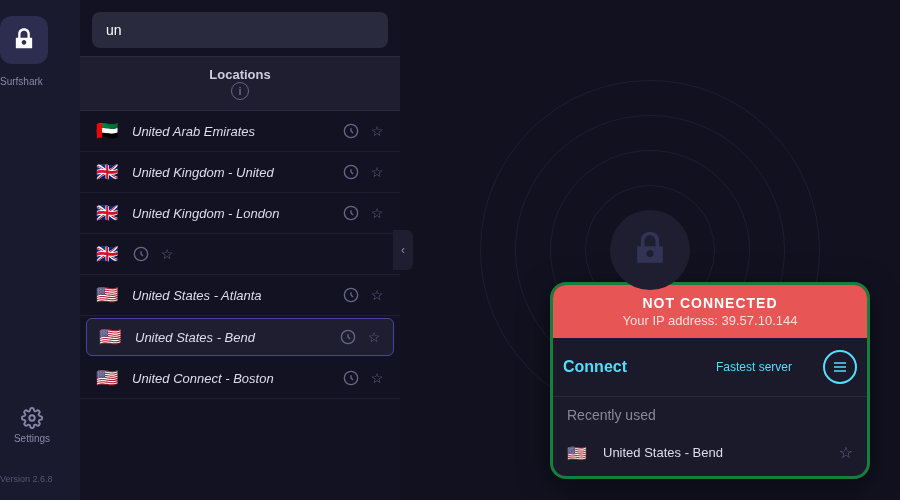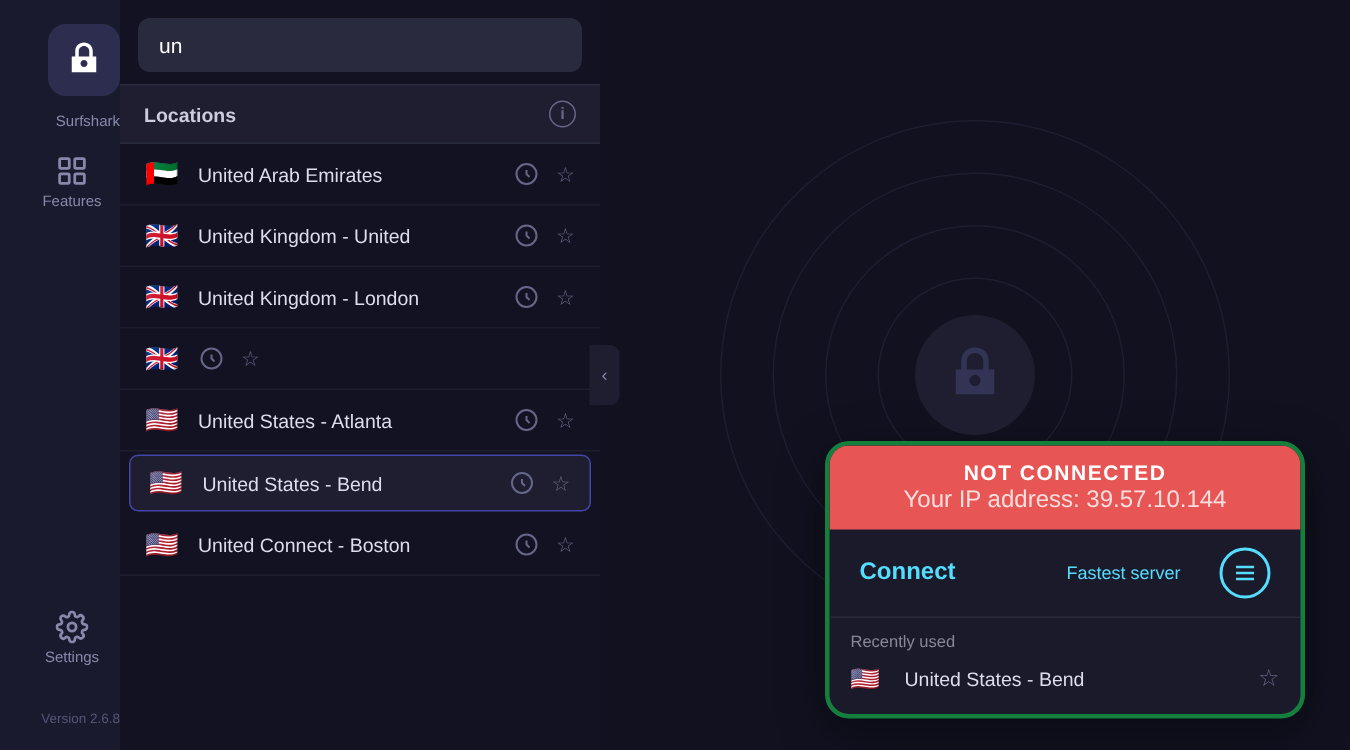--- a/index.html
+++ b/index.html
@@ -11,21 +11,21 @@
       display: flex;
       overflow: hidden;
     }
 
     
     .sidebar {
       width: 80px;
       background: #1a1a2e;
       display: flex;
       flex-direction: column;
-      align-items: flex-end;
+      align-items: flex-start;
       padding: 16px 0;
       gap: 8px;
       flex-shrink: 0;
     }
     .sidebar-logo {
       width: 48px;
       height: 48px;
       background: #2d2d50;
       border-radius: 12px;
       display: flex;
@@ -88,20 +88,21 @@
       width: calc(100% - 24px);
     }
     .list-header {
       display: flex;
       align-items: center;
       justify-content: space-between;
       padding: 10px 16px;
       background: #1e1e30;
       border-top: 1px solid #2a2a3e;
       border-bottom: 1px solid #2a2a3e;
+      flex-direction: column;
     }
     .list-header-title {
       font-size: 13px;
       font-weight: 600;
       color: #ccccdd;
     }
     .info-icon {
       width: 18px;
       height: 18px;
       border: 1.5px solid #666688;
@@ -145,20 +146,21 @@
       overflow: hidden;
       display: flex;
       align-items: center;
       justify-content: center;
       font-size: 18px;
     }
     .location-name {
       flex: 1;
       font-size: 13px;
       color: #ddddee;
+      font-style: italic;
     }
     .location-actions {
       display: flex;
       gap: 8px;
       align-items: center;
     }
     .server-icon {
       width: 18px;
       height: 18px;
       color: #666688;
@@ -257,28 +259,28 @@
       padding: 10px 16px;
       text-align: center;
     }
     .not-connected-title {
       font-size: 14px;
       font-weight: 700;
       color: #fff;
       letter-spacing: 1px;
     }
     .ip-address {
-      font-size: 16px;
+      font-size: 13px;
       color: rgba(255,255,255,0.8);
       margin-top: 2px;
     }
     .connect-row {
       display: flex;
       align-items: center;
-      padding: 12px 20px;
+      padding: 12px 10px;
       gap: 8px;
       border-bottom: 1px solid #2a2a3a;
     }
     .connect-btn {
       font-size: 16px;
       font-weight: 700;
       color: #55ddff;
       cursor: pointer;
       flex: 1;
     }
@@ -297,23 +299,23 @@
       align-items: center;
       justify-content: center;
       cursor: pointer;
       color: #55ddff;
       font-size: 14px;
     }
     .recently-used-section {
       padding: 10px 14px 14px 14px;
     }
     .recently-used-label {
-      font-size: 11px;
+      font-size: 14px;
       color: #888899;
-      margin-bottom: 8px;
+      margin-bottom: 20px;
     }
     .recent-item {
       display: flex;
       align-items: center;
       gap: 10px;
     }
     .recent-flag {
       width: 26px;
       height: 18px;
       border-radius: 2px;
@@ -334,31 +336,20 @@
 <body>
 
 <div class="sidebar">
   <div class="sidebar-logo">
     <svg viewBox="0 0 24 24">
       <path d="M12 2C9 2 7 4 7 7v3H5v9h14v-9h-2V7c0-3-2-5-5-5zm0 2c1.7 0 3 1.3 3 3v3H9V7c0-1.7 1.3-3 3-3zm0 8c1.1 0 2 .9 2 2s-.9 2-2 2-2-.9-2-2 .9-2 2-2z"></path>
     </svg>
   </div>
   <span class="sidebar-label">Surfshark</span>
 
-  <div class="sidebar-item">
-    <div class="sidebar-icon">
-      <svg width="22" height="22" viewBox="0 0 24 24" fill="none" stroke="#8888aa" stroke-width="2">
-        <rect x="3" y="3" width="7" height="7" rx="1"></rect>
-        <rect x="14" y="3" width="7" height="7" rx="1"></rect>
-        <rect x="3" y="14" width="7" height="7" rx="1"></rect>
-        <rect x="14" y="14" width="7" height="7" rx="1"></rect>
-      </svg>
-    </div>
-    <span class="sidebar-label">Features</span>
-  </div>
 
   <div class="sidebar-spacer"></div>
 
   <div class="sidebar-item">
     <div class="sidebar-icon">
       <svg width="22" height="22" viewBox="0 0 24 24" fill="none" stroke="#8888aa" stroke-width="2">
         <circle cx="12" cy="12" r="3"></circle>
         <path d="M19.4 15a1.65 1.65 0 0 0 .33 1.82l.06.06a2 2 0 0 1-2.83 2.83l-.06-.06a1.65 1.65 0 0 0-1.82-.33 1.65 1.65 0 0 0-1 1.51V21a2 2 0 0 1-4 0v-.09A1.65 1.65 0 0 0 9 19.4a1.65 1.65 0 0 0-1.82.33l-.06.06a2 2 0 0 1-2.83-2.83l.06-.06A1.65 1.65 0 0 0 4.68 15a1.65 1.65 0 0 0-1.51-1H3a2 2 0 0 1 0-4h.09A1.65 1.65 0 0 0 4.6 9a1.65 1.65 0 0 0-.33-1.82l-.06-.06a2 2 0 0 1 2.83-2.83l.06.06A1.65 1.65 0 0 0 9 4.68a1.65 1.65 0 0 0 1-1.51V3a2 2 0 0 1 4 0v.09a1.65 1.65 0 0 0 1 1.51 1.65 1.65 0 0 0 1.82-.33l.06-.06a2 2 0 0 1 2.83 2.83l-.06.06A1.65 1.65 0 0 0 19.4 9a1.65 1.65 0 0 0 1.51 1H21a2 2 0 0 1 0 4h-.09a1.65 1.65 0 0 0-1.51 1z"></path>
       </svg>
     </div>

